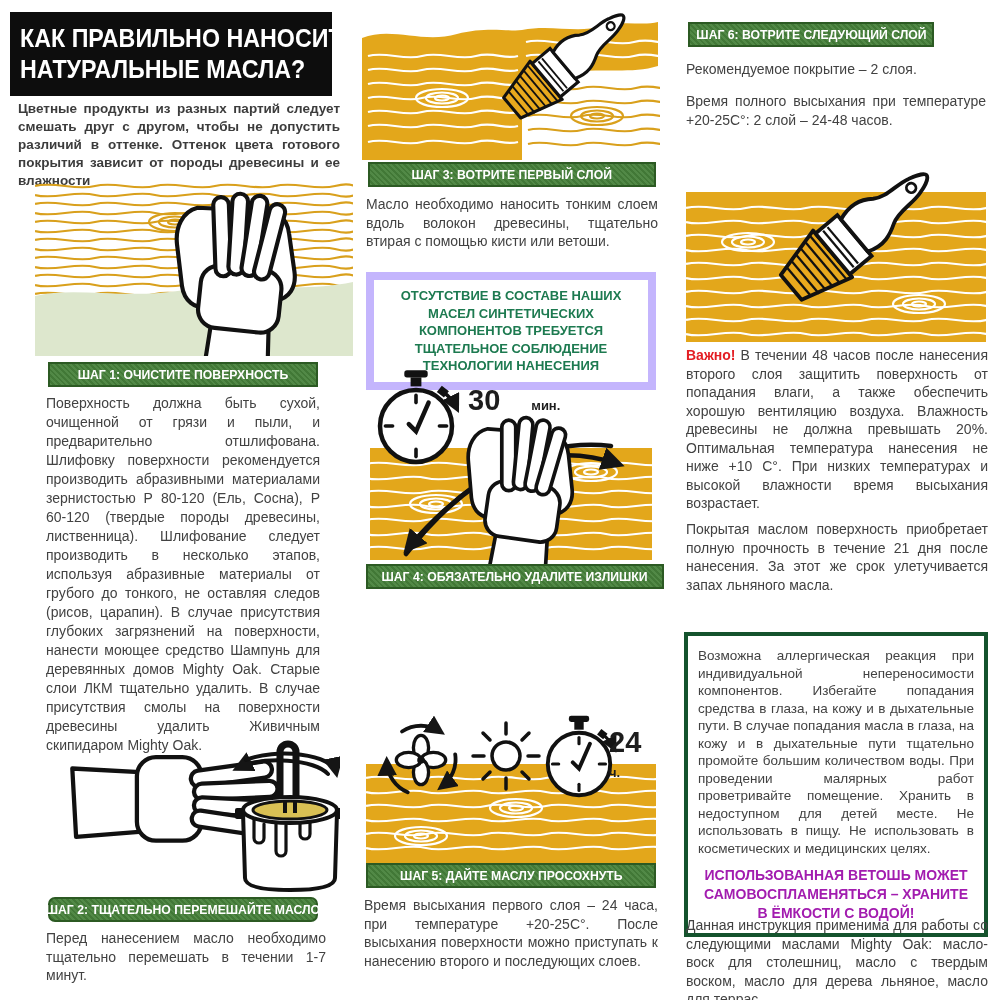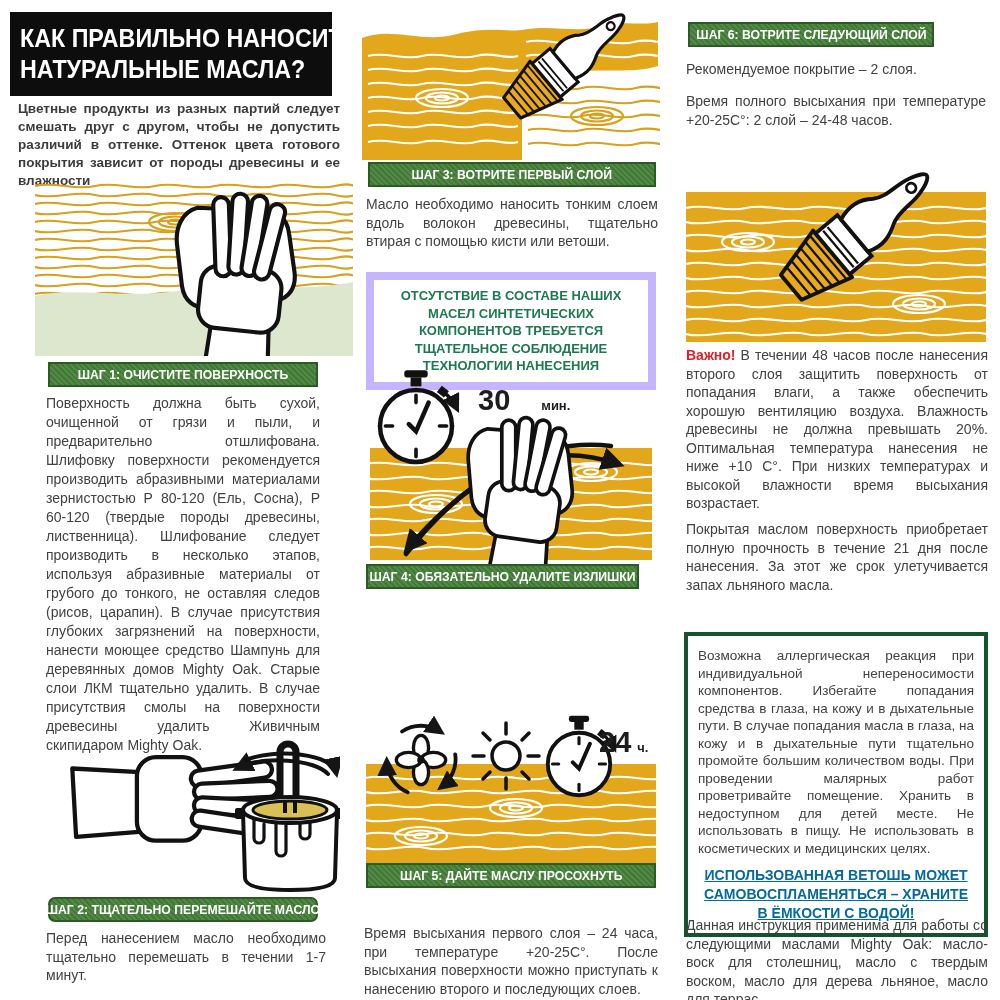--- a/index.html
+++ b/index.html
@@ -32,21 +32,21 @@
   .para{font-size:14px;line-height:18.5px;color:#424242;text-align:justify;margin:0;}
   .p1{line-height:19px;}
   .note-box{left:366px;top:272px;width:290px;border:8px solid #c4b5fd;box-sizing:border-box;
             padding:7px 6px;text-align:center;font-weight:bold;font-size:13px;line-height:17.5px;
             color:#1d7a50;}
   .imp-label{color:#e31e24;font-weight:bold;margin-right:5px;}
   .red-box{left:684px;top:632px;width:304px;border:4px solid #14532d;box-sizing:border-box;
            padding:11px 10px 10px 10px;}
   .red-box .para{font-size:13.5px;line-height:17.5px;}
   .red-warning{margin-top:9px;text-align:center;font-weight:bold;font-size:14px;line-height:19px;
-               color:#0369a1;text-decoration:underline;}
+               color:#a21caf;}
   
   .img{overflow:hidden;}
   .img svg{display:block;}
   .timer-label{position:absolute;display:flex;align-items:baseline;gap:6px;color:#1d1d1d;}
   .t-num{font-size:29px;font-weight:bold;}
   .t-unit{font-size:13px;font-weight:bold;}
 </style>
 </head>
 <body>
 
@@ -262,27 +262,27 @@
         <path d="M40,186 Q140,58 252,96" marker-end="url(#ah)"></path>
         <path d="M245,78 Q140,66 42,180" marker-end="url(#ah)"></path>
       </g>
       <g transform="translate(50,58) scale(0.9)">
         <use href="#stopwatch"></use>
       </g>
       <g transform="translate(118,52) rotate(8) scale(0.82)">
         <use href="#hand-cloth"></use>
       </g>
     </svg>
-    <div class="timer-label" style="left:112px;top:16px;gap:31px;">
+    <div class="timer-label" style="left:102px;top:16px;gap:31px;">
       <span class="t-num">30</span>
       <span class="t-unit">мин.</span>
     </div>
   </div>
 
-  <div class="abs bar" style="left:366px;top:564px;width:273px;">
+  <div class="abs bar" style="left:366px;top:564px;width:298px;">
     <span>ШАГ 4: ОБЯЗАТЕЛЬНО УДАЛИТЕ ИЗЛИШКИ</span>
   </div>
 
   <div class="abs img" style="left:366px;top:712px;width:290px;height:152px;">
     <svg width="290" height="152" viewBox="0 0 290 152">
       <rect x="0" y="52" width="290" height="100" fill="#e3a71b"></rect>
       <g stroke="#fff" stroke-width="2.2">
         <use href="#wv" y="66"></use>
           <use href="#wv2" y="80"></use>
         <use href="#wv" y="94"></use>
@@ -295,30 +295,30 @@
       <g transform="translate(55,48) scale(0.95)">
           <use href="#fan"></use>
         </g>
       <g transform="translate(140,44)">
           <use href="#sun"></use>
         </g>
       <g transform="translate(213,52) scale(0.78)">
           <use href="#stopwatch"></use>
         </g>
     </svg>
-    <div class="timer-label" style="left:233px;top:14px;">
+    <div class="timer-label" style="left:243px;top:14px;flex-direction:column;">
       <span class="t-num">24</span>
       <span class="t-unit">ч.</span>
     </div>
   </div>
 
   <div class="abs bar" style="left:366px;top:863px;width:290px;">
     <span>ШАГ 5: ДАЙТЕ МАСЛУ ПРОСОХНУТЬ</span>
   </div>
-  <p class="abs para" style="left:364px;top:896px;width:294px;margin-top:28px;">Время высыхания первого слоя – 24 часа, при температуре +20-25С°. После высыхания поверхности можно приступать к нанесению второго и последующих слоев.</p>
+  <p class="abs para" style="left:364px;top:896px;width:294px;">Время высыхания первого слоя – 24 часа, при температуре +20-25С°. После высыхания поверхности можно приступать к нанесению второго и последующих слоев.</p>
 
   <div class="abs bar" style="left:688px;top:22px;width:246px;">
     <span>ШАГ 6: ВОТРИТЕ СЛЕДУЮЩИЙ СЛОЙ</span>
   </div>
   <p class="abs para" style="left:686px;top:60px;width:300px;">Рекомендуемое покрытие – 2 слоя.</p>
   <p class="abs para" style="left:686px;top:92px;width:300px;">Время полного высыхания при температуре +20-25С°: 2 слой – 24-48 часов.</p>
 
   <div class="abs img" style="left:686px;top:172px;width:300px;height:172px;">
     <svg width="300" height="172" viewBox="0 0 300 172">
       <rect x="0" y="20" width="300" height="150" fill="#e3a71b"></rect>

